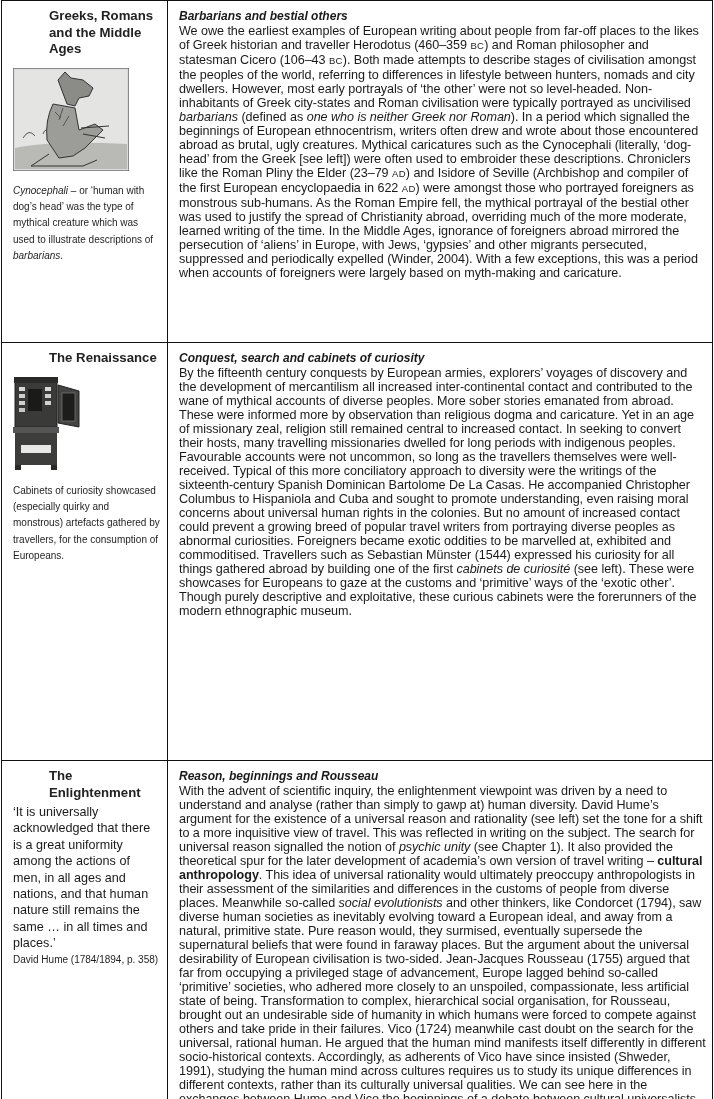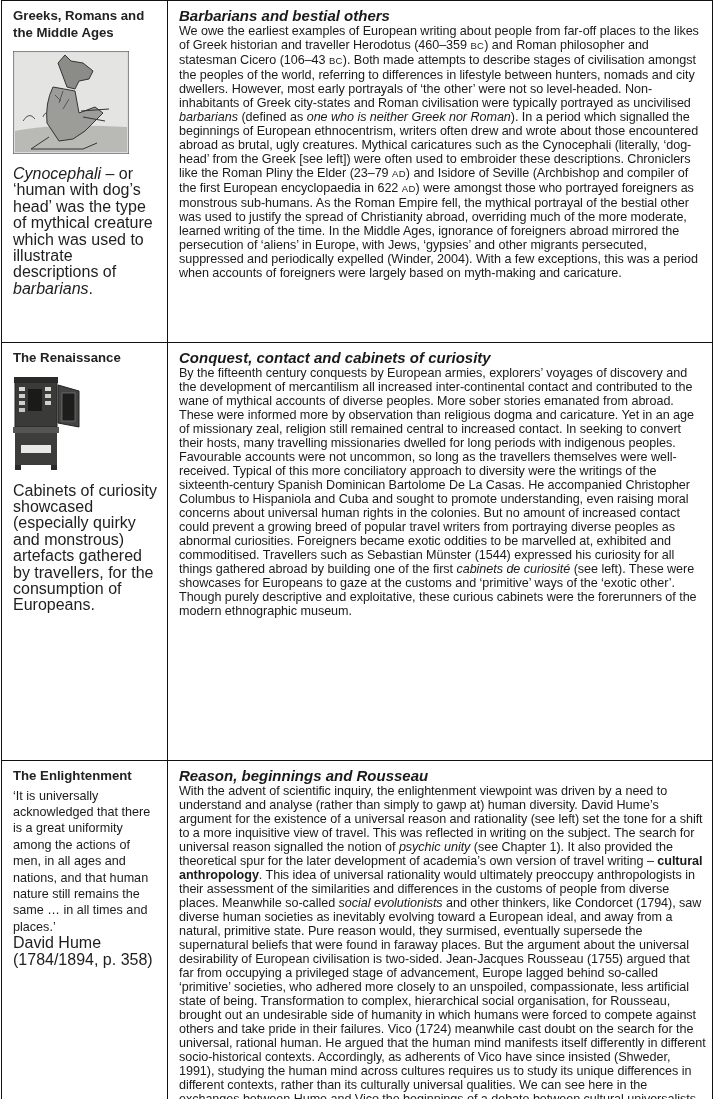--- a/index.html
+++ b/index.html
@@ -1,23 +1,23 @@
 <!DOCTYPE html>
 <html><head>
 <meta charset="utf-8">
 <style>
   html, body { margin: 0; padding: 0; background: #ffffff; }
   body { width: 714px; height: 1099px; overflow: hidden; font-family: "Liberation Sans", sans-serif; color: #1a1a1a; }
   table.timeline { border-collapse: collapse; width: 712px; margin-left: 1px; table-layout: fixed; }
   table.timeline td { border: 1.5px solid #111; vertical-align: top; padding: 0; }
   td.side { width: 148px; padding: 7px 6px 6px 11px !important; }
   td.main { padding: 7px 6px 6px 11px !important; }
-  .era { font-weight: bold; font-size: 13.2px; line-height: 16.5px; color: #222; }
-  .caption { font-size: 16px; line-height: 16.4px; color: #1e1e1e; }
-  .heading { font-weight: bold; font-style: italic; font-size: 15px; line-height: 16.4px; }
+  .era { font-weight: bold; font-size: 13.2px; line-height: 16.5px; color: #222; margin-left: 36px; }
+  .caption { font-size: 10px; line-height: 16.4px; color: #1e1e1e; }
+  .heading { font-weight: bold; font-style: italic; font-size: 12px; line-height: 16.4px; }
   .body { font-size: 12.6px; line-height: 14px; letter-spacing: -0.05px; }
   i, .it { font-style: italic; }
   b { font-weight: bold; }
   .sc { font-size: 9.5px; letter-spacing: 0.3px; }
   .img1 { margin: 10px 0 8px 0; width: 116px; height: 103px; }
   .img2 { margin: 10px 0 8px 0; width: 72px; height: 94px; }
   .quote { font-size: 12.6px; line-height: 16.4px; margin-top: 3px; }
 </style>
 </head>
 <body>
@@ -64,21 +64,21 @@
         <rect x="49" y="16" width="13" height="28" fill="#1d1d1b" stroke="#888" stroke-width="0.6"></rect>
         <rect x="0" y="50" width="46" height="6" fill="#555"></rect>
         <rect x="2" y="56" width="42" height="32" fill="#3d3d3b"></rect>
         <rect x="8" y="68" width="30" height="8" fill="#e8e8e6"></rect>
         <rect x="2" y="88" width="6" height="5" fill="#2a2a28"></rect>
             <rect x="38" y="88" width="6" height="5" fill="#2a2a28"></rect>
       </svg>
       <div class="caption">Cabinets of curiosity showcased (especially quirky and monstrous) artefacts gathered by travellers, for the consumption of Europeans.</div>
     </td>
     <td class="main">
-      <div class="heading">Conquest, contact and cabinets of curiosity</div>
+      <div class="heading">Conquest, search and cabinets of curiosity</div>
       <div class="body">By the fifteenth century conquests by European armies, explorers’ voyages of discovery and the development of mercantilism all increased inter-continental contact and contributed to the wane of mythical accounts of diverse peoples. More sober stories emanated from abroad. These were informed more by observation than religious dogma and caricature. Yet in an age of missionary zeal, religion still remained central to increased contact. In seeking to convert their hosts, many travelling missionaries dwelled for long periods with indigenous peoples. Favourable accounts were not uncommon, so long as the travellers themselves were well-received. Typical of this more conciliatory approach to diversity were the writings of the sixteenth-century Spanish Dominican Bartolome De La Casas. He accompanied Christopher Columbus to Hispaniola and Cuba and sought to promote understanding, even raising moral concerns about universal human rights in the colonies. But no amount of increased contact could prevent a growing breed of popular travel writers from portraying diverse peoples as abnormal curiosities. Foreigners became exotic oddities to be marvelled at, exhibited and commoditised. Travellers such as Sebastian Münster (1544) expressed his curiosity for all things gathered abroad by building one of the first <i>cabinets de curiosité</i> (see left). These were showcases for Europeans to gaze at the customs and ‘primitive’ ways of the ‘exotic other’. Though purely descriptive and exploitative, these curious cabinets were the forerunners of the modern ethnographic museum.</div>
     </td>
   </tr>
   <tr style="height:426px">
     <td class="side">
       <div class="era">The Enlightenment</div>
       <div class="quote">‘It is universally acknowledged that there is a great uniformity among the actions of men, in all ages and nations, and that human nature still remains the same … in all times and places.’</div>
       <div class="caption">David Hume (1784/1894, p. 358)</div>
     </td>
     <td class="main">

